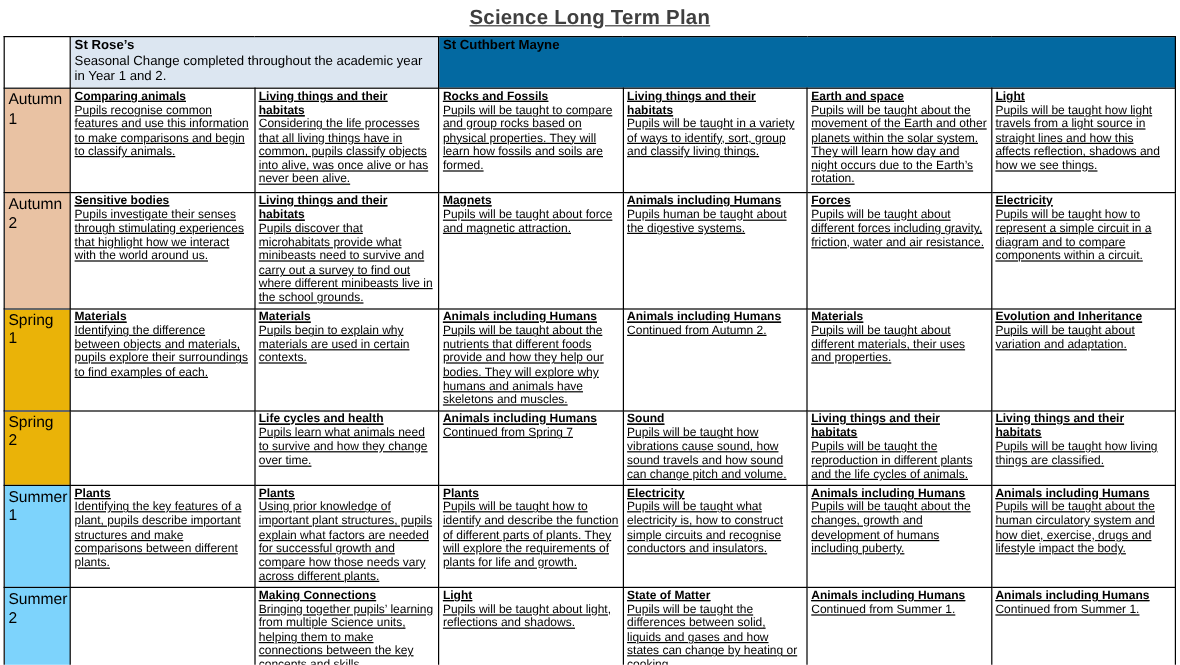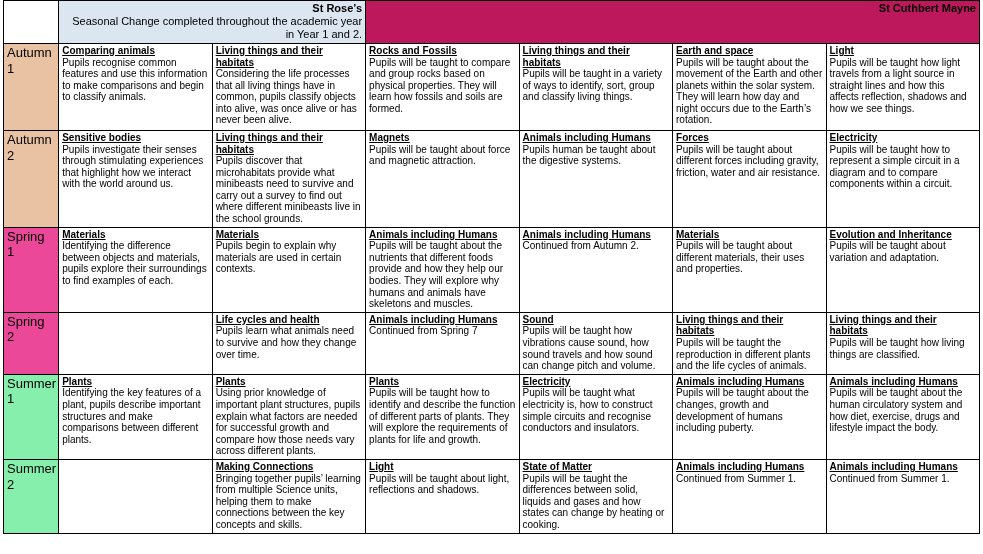--- a/index.html
+++ b/index.html
@@ -18,48 +18,49 @@
     width:977px; margin-left:3px;
   }
   table.plan th, table.plan td {
     border:1px solid #000; vertical-align:top;
     padding:1px 3px 2px 3px; overflow:hidden;
   }
   
   tr.school-row { height:32px; }
   tr.year-row   { height:18px; }
   .corner { background:#ffffff; }
-  th.school { text-align:right; font-weight:normal; font-size:10.5px; line-height:1.18; }
+  th.school { text-align:left; font-weight:normal; font-size:10.5px; line-height:1.18; }
   .school-name { font-weight:bold; font-size:11px; }
   .school-sub  { font-size:11px; }
   .blue-light { background:#dce6f1; }
-  .blue-mid   { background:#be185d; }
+  .blue-mid   { background:#0369a1; }
   th.yearh { text-align:center; font-weight:bold; font-size:11px; vertical-align:middle; }
   
   tbody tr:nth-child(1) { height:87px; }
   tbody tr:nth-child(2) { height:90px; }
   tbody tr:nth-child(3) { height:80px; }
   tbody tr:nth-child(4) { height:60px; }
   tbody tr:nth-child(5) { height:81px; }
   tbody tr:nth-child(6) { height:74px; }
   td.season {
     font-weight:normal; font-size:13px; line-height:1.2;
     padding-top:2px; word-spacing:2px;
   }
   td.season.autumn { background:#e9c2a3; }
-  td.season.spring { background:#ec4899; }
-  td.season.summer { background:#86efac; }
-  td.unit { background:#ffffff; font-size:10px; line-height:1.16; }
+  td.season.spring { background:#eab308; }
+  td.season.summer { background:#7dd3fc; }
+  td.unit { background:#ffffff; font-size:10px; line-height:1.16;text-decoration:underline; }
   .unit-title { font-weight:bold; text-decoration:underline; }
   .unit-body  { }
 </style>
 </head>
 <body>
 
 <div class="page">
+  <div class="doc-title">Science Long Term Plan</div>
 
   <table class="plan">
     <colgroup>
       <col style="width:55px">
       <col style="width:153px">
         <col style="width:153px">
         <col style="width:153px">
       <col style="width:153px">
         <col style="width:153px">
         <col style="width:153px">

